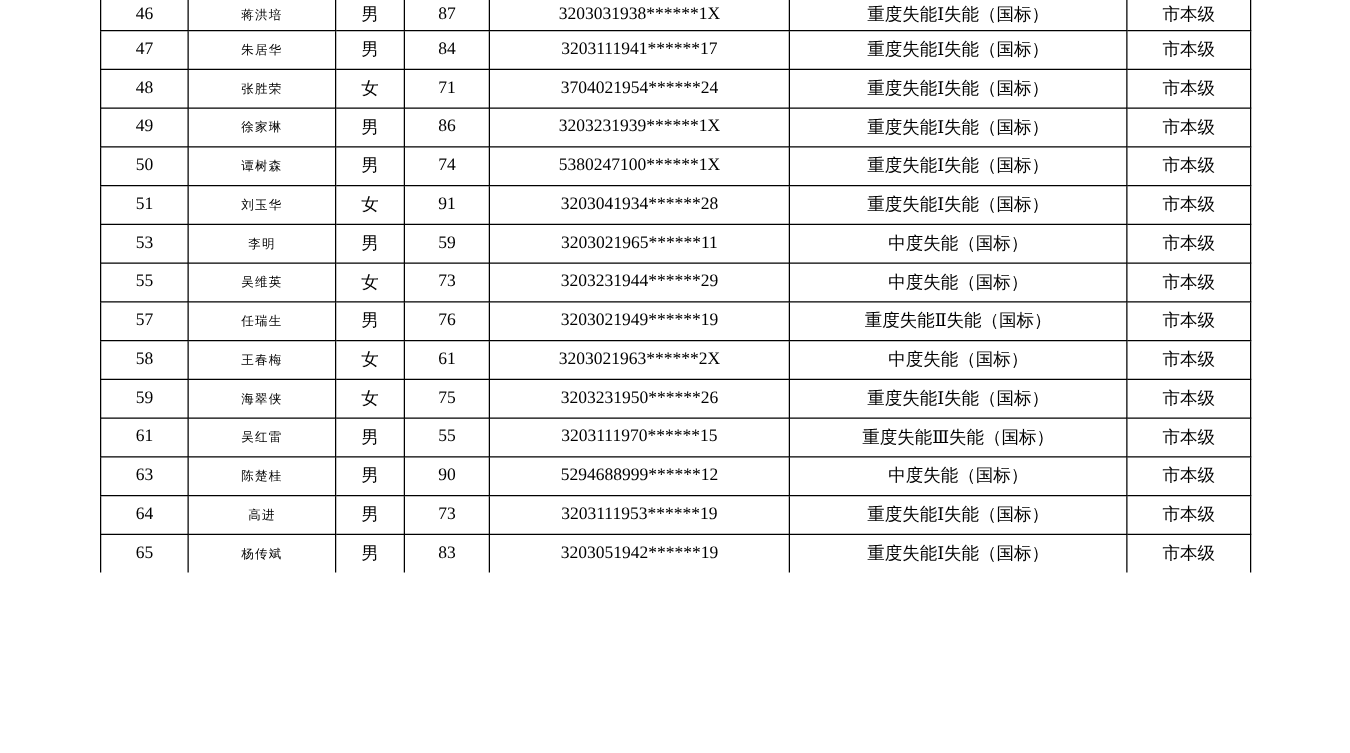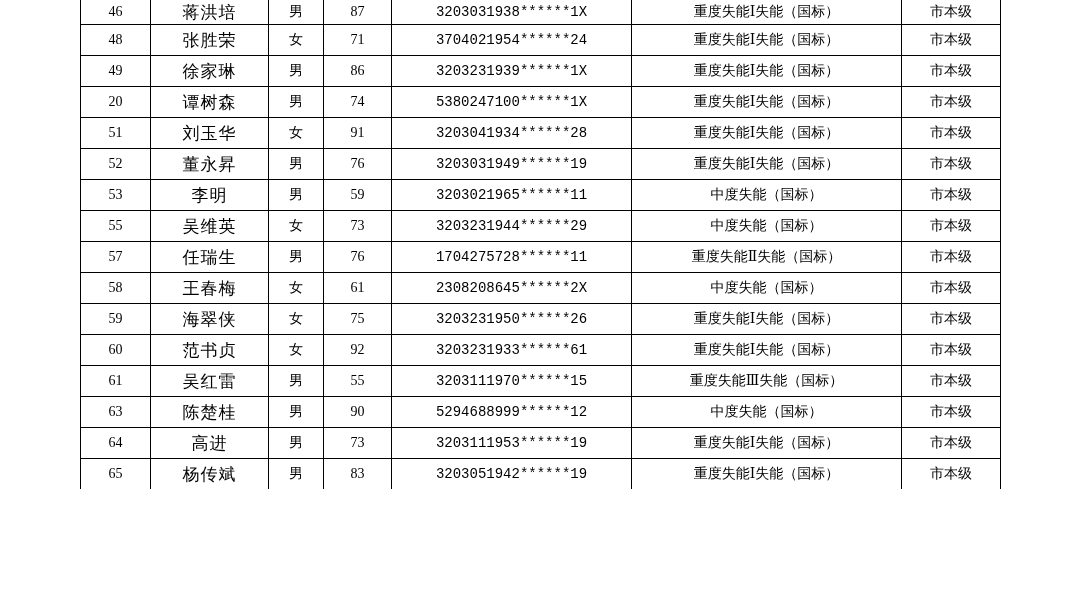--- a/index.html
+++ b/index.html
@@ -38,24 +38,24 @@
   
   col.c-index { width: 70px; }
   col.c-name  { width: 118px; }
   col.c-sex   { width: 55px; }
   col.c-age   { width: 68px; }
   col.c-id    { width: 240px; }
   col.c-level { width: 270px; }
   col.c-org   { width: 99px; }
 
   td.index { font-size: 14px; }
-  td.name  { font-size: 17px; letter-spacing: 1px; }
+  td.name  { font-size: 10px; letter-spacing: 1px; }
   td.sex   { font-size: 14px; }
   td.age   { font-size: 14px; }
-  td.idnum { font-size: 14px; font-family: Liberation Mono, monospace; letter-spacing: 0px; }
+  td.idnum { font-size: 14px; font-family: Liberation Serif, serif; letter-spacing: 0px; }
   td.level { font-size: 14px; }
   td.org   { font-size: 14px; }
 
   
   tr.clipped td {
     height: 24px;
     border-top: none;
   }
   
   tr.last-clipped td {
@@ -80,65 +80,65 @@
         <tr class="clipped">
           <td class="index">46</td>
           <td class="name">蒋洪培</td>
           <td class="sex">男</td>
           <td class="age">87</td>
           <td class="idnum">3203031938******1X</td>
           <td class="level">重度失能Ⅰ失能（国标）</td>
           <td class="org">市本级</td>
         </tr>
         <tr>
+          <td class="index">47</td>
+          <td class="name">朱居华</td>
+          <td class="sex">男</td>
+          <td class="age">84</td>
+          <td class="idnum">3203111941******17</td>
+          <td class="level">重度失能Ⅰ失能（国标）</td>
+          <td class="org">市本级</td>
+        </tr>
+        <tr>
           <td class="index">48</td>
           <td class="name">张胜荣</td>
           <td class="sex">女</td>
           <td class="age">71</td>
           <td class="idnum">3704021954******24</td>
           <td class="level">重度失能Ⅰ失能（国标）</td>
           <td class="org">市本级</td>
         </tr>
         <tr>
           <td class="index">49</td>
           <td class="name">徐家琳</td>
           <td class="sex">男</td>
           <td class="age">86</td>
           <td class="idnum">3203231939******1X</td>
           <td class="level">重度失能Ⅰ失能（国标）</td>
           <td class="org">市本级</td>
         </tr>
         <tr>
-          <td class="index">20</td>
+          <td class="index">50</td>
           <td class="name">谭树森</td>
           <td class="sex">男</td>
           <td class="age">74</td>
           <td class="idnum">5380247100******1X</td>
           <td class="level">重度失能Ⅰ失能（国标）</td>
           <td class="org">市本级</td>
         </tr>
         <tr>
           <td class="index">51</td>
           <td class="name">刘玉华</td>
           <td class="sex">女</td>
           <td class="age">91</td>
           <td class="idnum">3203041934******28</td>
           <td class="level">重度失能Ⅰ失能（国标）</td>
           <td class="org">市本级</td>
         </tr>
         <tr>
-          <td class="index">52</td>
-          <td class="name">董永昇</td>
-          <td class="sex">男</td>
-          <td class="age">76</td>
-          <td class="idnum">3203031949******19</td>
-          <td class="level">重度失能Ⅰ失能（国标）</td>
-          <td class="org">市本级</td>
-        </tr>
-        <tr>
           <td class="index">53</td>
           <td class="name">李明</td>
           <td class="sex">男</td>
           <td class="age">59</td>
           <td class="idnum">3203021965******11</td>
           <td class="level">中度失能（国标）</td>
           <td class="org">市本级</td>
         </tr>
         <tr>
           <td class="index">55</td>
@@ -147,48 +147,39 @@
           <td class="age">73</td>
           <td class="idnum">3203231944******29</td>
           <td class="level">中度失能（国标）</td>
           <td class="org">市本级</td>
         </tr>
         <tr>
           <td class="index">57</td>
           <td class="name">任瑞生</td>
           <td class="sex">男</td>
           <td class="age">76</td>
-          <td class="idnum">1704275728******11</td>
+          <td class="idnum">3203021949******19</td>
           <td class="level">重度失能Ⅱ失能（国标）</td>
           <td class="org">市本级</td>
         </tr>
         <tr>
           <td class="index">58</td>
           <td class="name">王春梅</td>
           <td class="sex">女</td>
           <td class="age">61</td>
-          <td class="idnum">2308208645******2X</td>
+          <td class="idnum">3203021963******2X</td>
           <td class="level">中度失能（国标）</td>
           <td class="org">市本级</td>
         </tr>
         <tr>
           <td class="index">59</td>
           <td class="name">海翠侠</td>
           <td class="sex">女</td>
           <td class="age">75</td>
           <td class="idnum">3203231950******26</td>
-          <td class="level">重度失能Ⅰ失能（国标）</td>
-          <td class="org">市本级</td>
-        </tr>
-        <tr>
-          <td class="index">60</td>
-          <td class="name">范书贞</td>
-          <td class="sex">女</td>
-          <td class="age">92</td>
-          <td class="idnum">3203231933******61</td>
           <td class="level">重度失能Ⅰ失能（国标）</td>
           <td class="org">市本级</td>
         </tr>
         <tr>
           <td class="index">61</td>
           <td class="name">吴红雷</td>
           <td class="sex">男</td>
           <td class="age">55</td>
           <td class="idnum">3203111970******15</td>
           <td class="level">重度失能Ⅲ失能（国标）</td>

